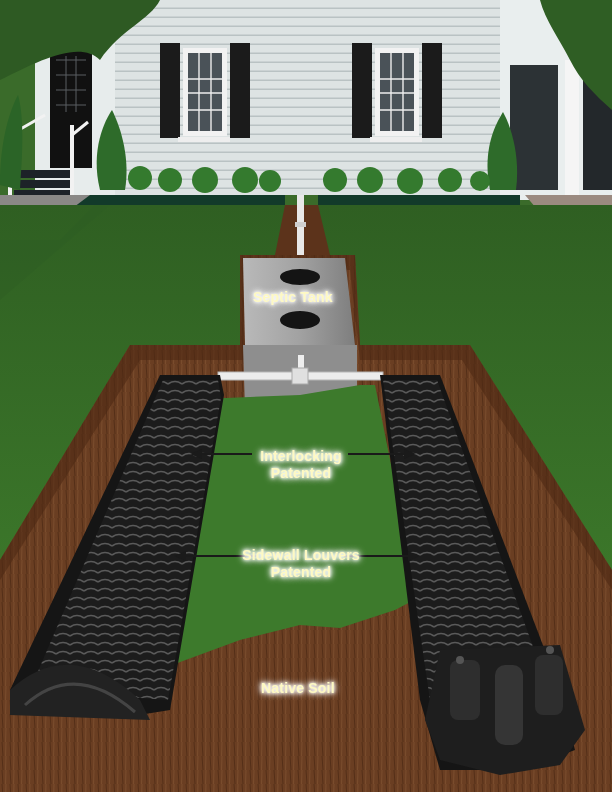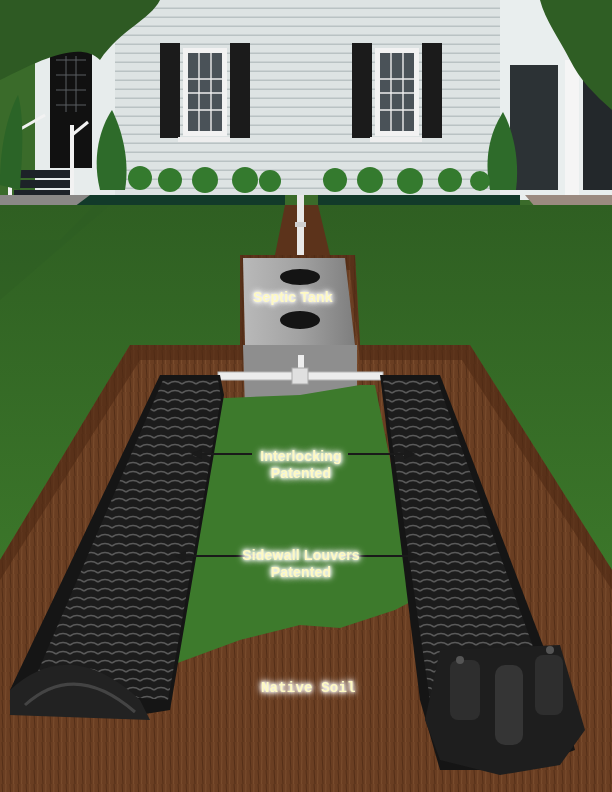--- a/index.html
+++ b/index.html
@@ -184,14 +184,14 @@
   <div class="label" style="left:254px; top:448px; width:94px;">
     <div>Interlocking</div>
     <div>Patented</div>
   </div>
 
   <div class="label" style="left:234px; top:547px; width:134px;">
     <div>Sidewall Louvers</div>
     <div>Patented</div>
   </div>
 
-  <div class="label" style="left:261px; top:680px;font-family:Liberation Mono, monospace;">Native Soil</div>
+  <div class="label" style="left:261px; top:680px;">Native Soil</div>
 </div>
 
 </body></html>

